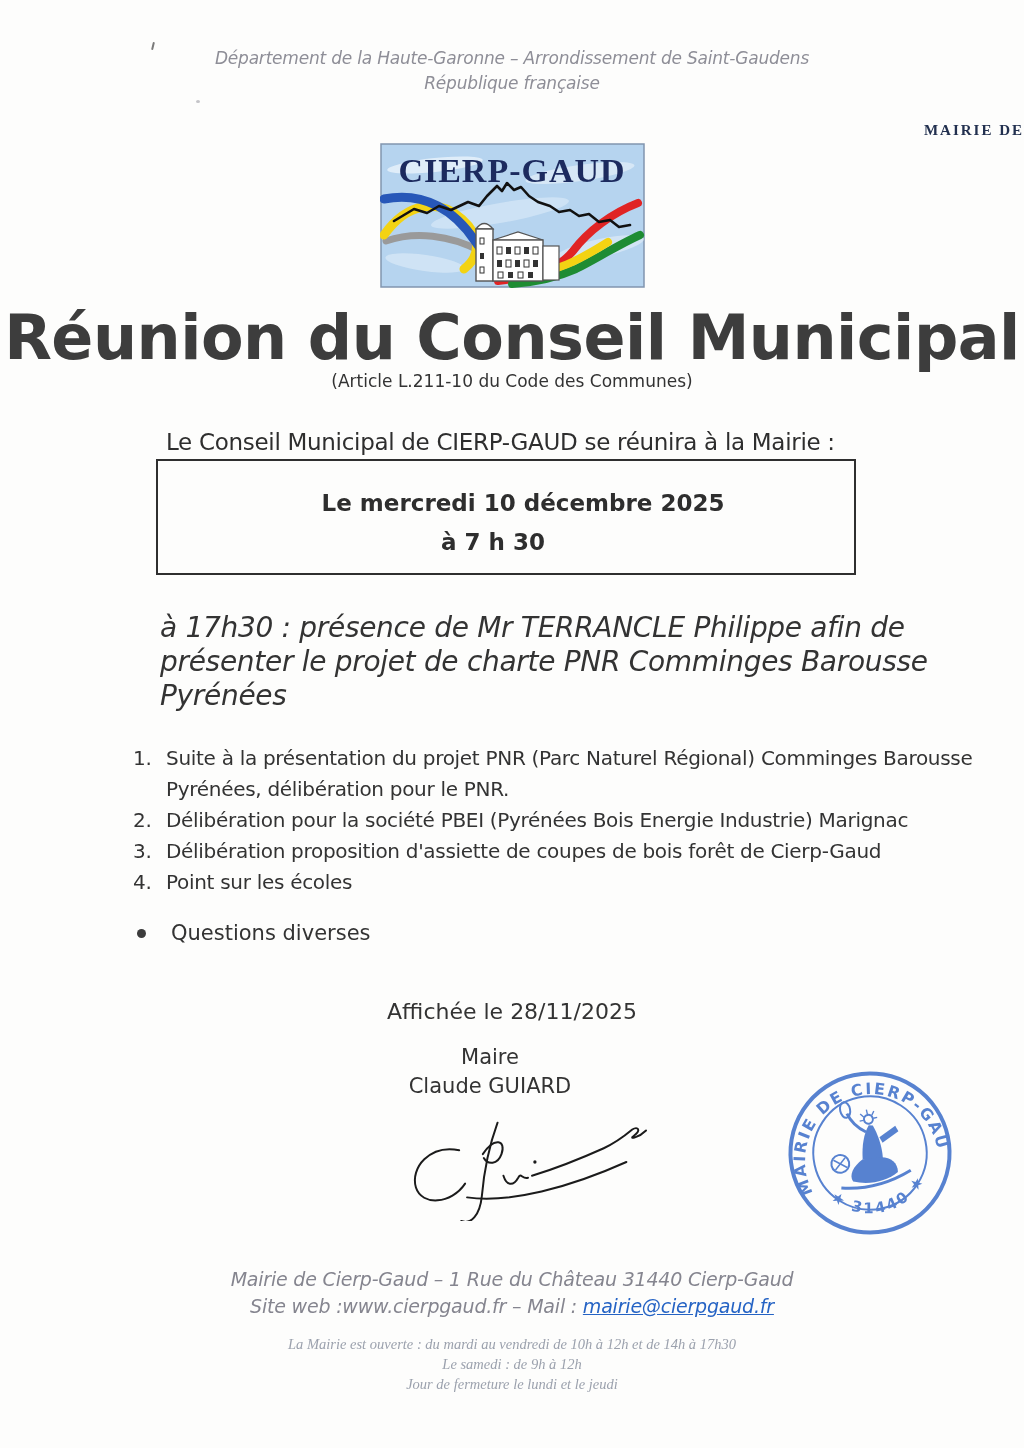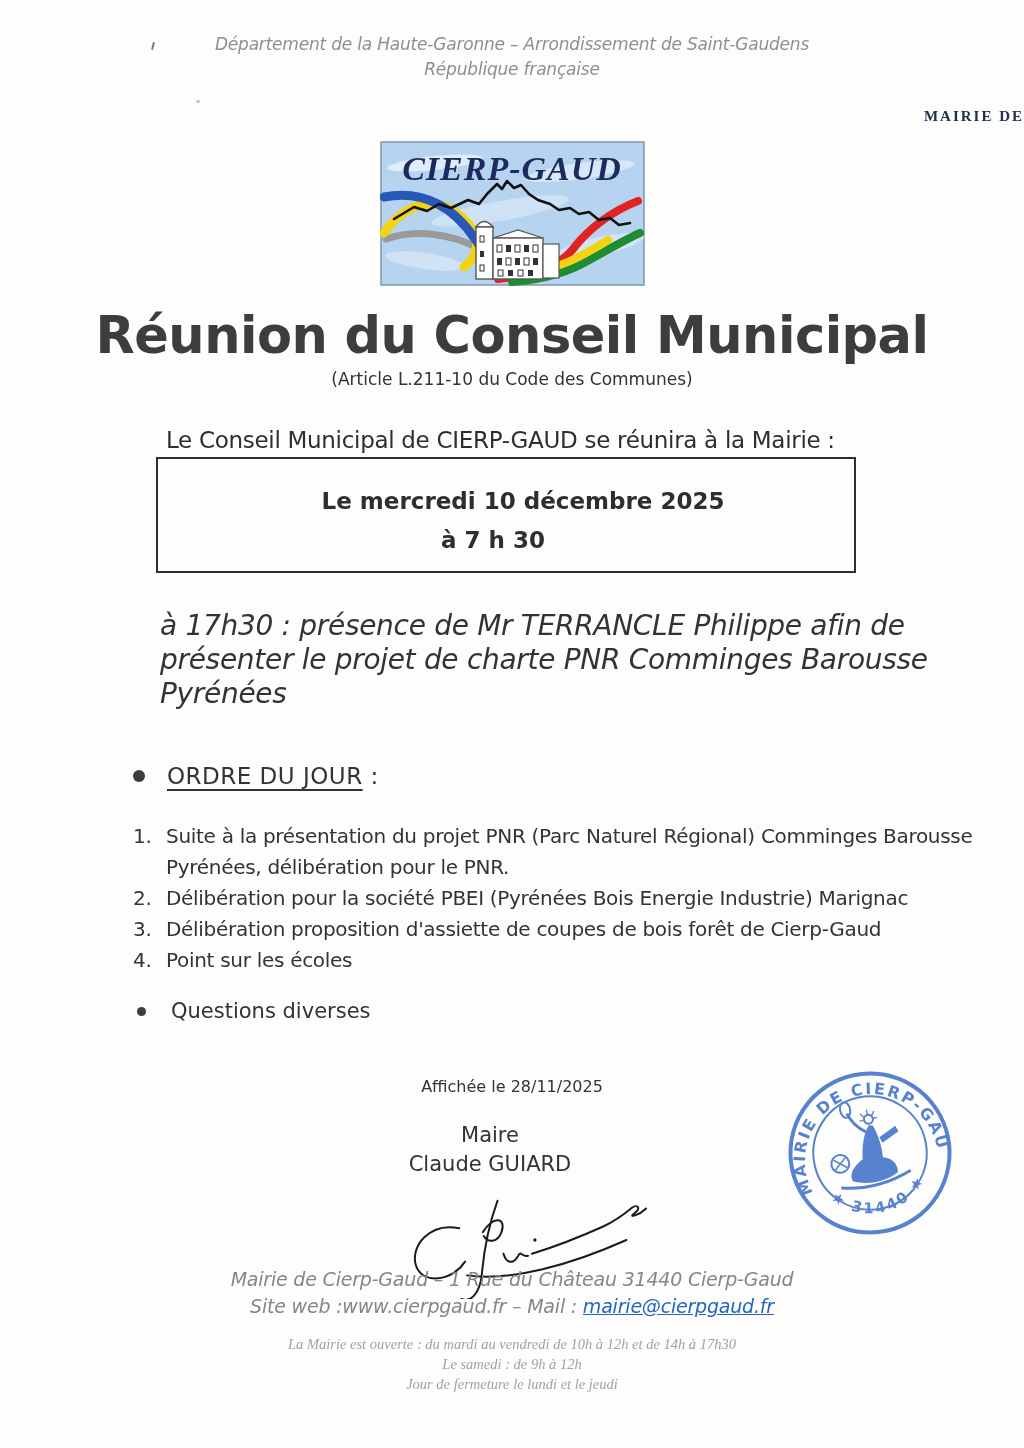--- a/index.html
+++ b/index.html
@@ -16,34 +16,34 @@
   .scan-mark {
     position:absolute; left:152px; top:42px;
     width:2px; height:8px; background:#7a7a7a;
     transform:rotate(14deg); border-radius:1px;
   }
   .scan-dot {
     position:absolute; left:196px; top:100px;
     width:4px; height:3px; background:#c4c4c8; border-radius:50%;
   }
   .doc-header {
-    padding-top:32px; text-align:center;
+    padding-top:46px; text-align:center;
     font-style:italic; color:#8e8e97;
     font-size:17px; line-height:25px; letter-spacing:-0.2px;
   }
   .logo-label {
     margin-top:26px; text-align:right;
     font-family:"Liberation Serif", serif;
     font-weight:bold; font-size:15px; letter-spacing:2px;
     color:#22304f;
   }
-  .logo-wrap { width:265px; height:145px; margin:16px auto 0;font-style:italic; }
+  .logo-wrap { width:265px; height:145px; margin:4px auto 0; }
   .main-title {
     margin-top:22px; text-align:center;
-    font-size:51px; font-weight:600; color:#3d3d3d;
+    font-size:62px; font-weight:600; color:#3d3d3d;
     letter-spacing:-0.5px; line-height:56px;
   }
   .article-line { margin-top:5px; text-align:center; font-size:17px; color:#333; }
   .intro-line { margin:38px 40px 0 166px; font-size:23px; letter-spacing:-0.3px; height:30px; }
   .date-box {
     width:700px; height:116px;
     margin:0 0 0 156px;
     border:2px solid #2f2f2f;
     text-align:center; padding-top:27px; padding-left:34px;
     font-weight:bold; font-size:23px; line-height:30px;
@@ -57,21 +57,21 @@
   .agenda-head { margin:50px 0 0 133px; display:flex; align-items:center; height:30px; }
   .bullet-big { width:12px; height:12px; border-radius:50%; background:#3c3c3c; margin-right:22px; flex:none; }
   .agenda-title { font-size:23px; letter-spacing:0.5px; color:#333; }
   .agenda-title .u { text-decoration:underline; text-underline-offset:5px; text-decoration-thickness:1.5px; }
   .agenda-list { margin:30px 36px 0 133px; font-size:20px; line-height:31px; letter-spacing:-0.3px; color:#333; }
   .agenda-item { display:flex; }
   .agenda-item .num { width:33px; flex:none; }
   .agenda-item .txt { flex:1; }
   .questions-row { margin:23px 0 0 137px; display:flex; align-items:center; font-size:21px; color:#333; }
   .bullet-small { width:9px; height:9px; border-radius:50%; background:#3c3c3c; margin-right:25px; flex:none; }
-  .posted-line { margin-top:54px; text-align:center; font-size:16px; height:28px; color:#333; }
+  .posted-line { margin-top:54px; text-align:center; font-size:22px; height:28px; color:#333; }
   .signer-block { margin-top:16px; text-align:center; font-size:21px; line-height:29px; transform:translateX(-22px); color:#333; }
   .signature-wrap { width:260px; height:118px; margin:2px auto 0; transform:translateX(18px); }
   .stamp-wrap { position:absolute; left:783px; top:1066px; width:174px; height:178px; }
   .footer-address {
     position:absolute; top:1266px; left:0; right:0;
     text-align:center; font-style:italic;
     font-size:19px; line-height:27px; color:#85858f; letter-spacing:-0.2px;
   }
   .footer-address a {
     color:#2563c4; font-style:italic; text-decoration:underline; font-weight:500;
@@ -146,24 +146,20 @@
 
   <div class="intro-line">Le Conseil Municipal de CIERP-GAUD se réunira à la Mairie :</div>
 
   <div class="date-box">
     <div class="dbl1">Le mercredi 10 décembre 2025</div>
     <div class="dbl2">à 7 h 30</div>
   </div>
 
   <div class="note-par">à 17h30 : présence de Mr TERRANCLE Philippe afin de présenter le projet de charte PNR Comminges Barousse Pyrénées</div>
 
-  <div class="agenda-head">
-    <span class="bullet-big"></span>
-    <span class="agenda-title"><span class="u">ORDRE DU JOUR</span><span> :</span></span>
-  </div>
 
   <div class="agenda-list">
     <div class="agenda-item">
       <span class="num">1.</span>
       <span class="txt">Suite à la présentation du projet PNR (Parc Naturel Régional) Comminges Barousse Pyrénées, délibération pour le PNR.</span>
     </div>
     <div class="agenda-item">
       <span class="num">2.</span>
       <span class="txt">Délibération pour la société PBEI (Pyrénées Bois Energie Industrie) Marignac</span>
     </div>

